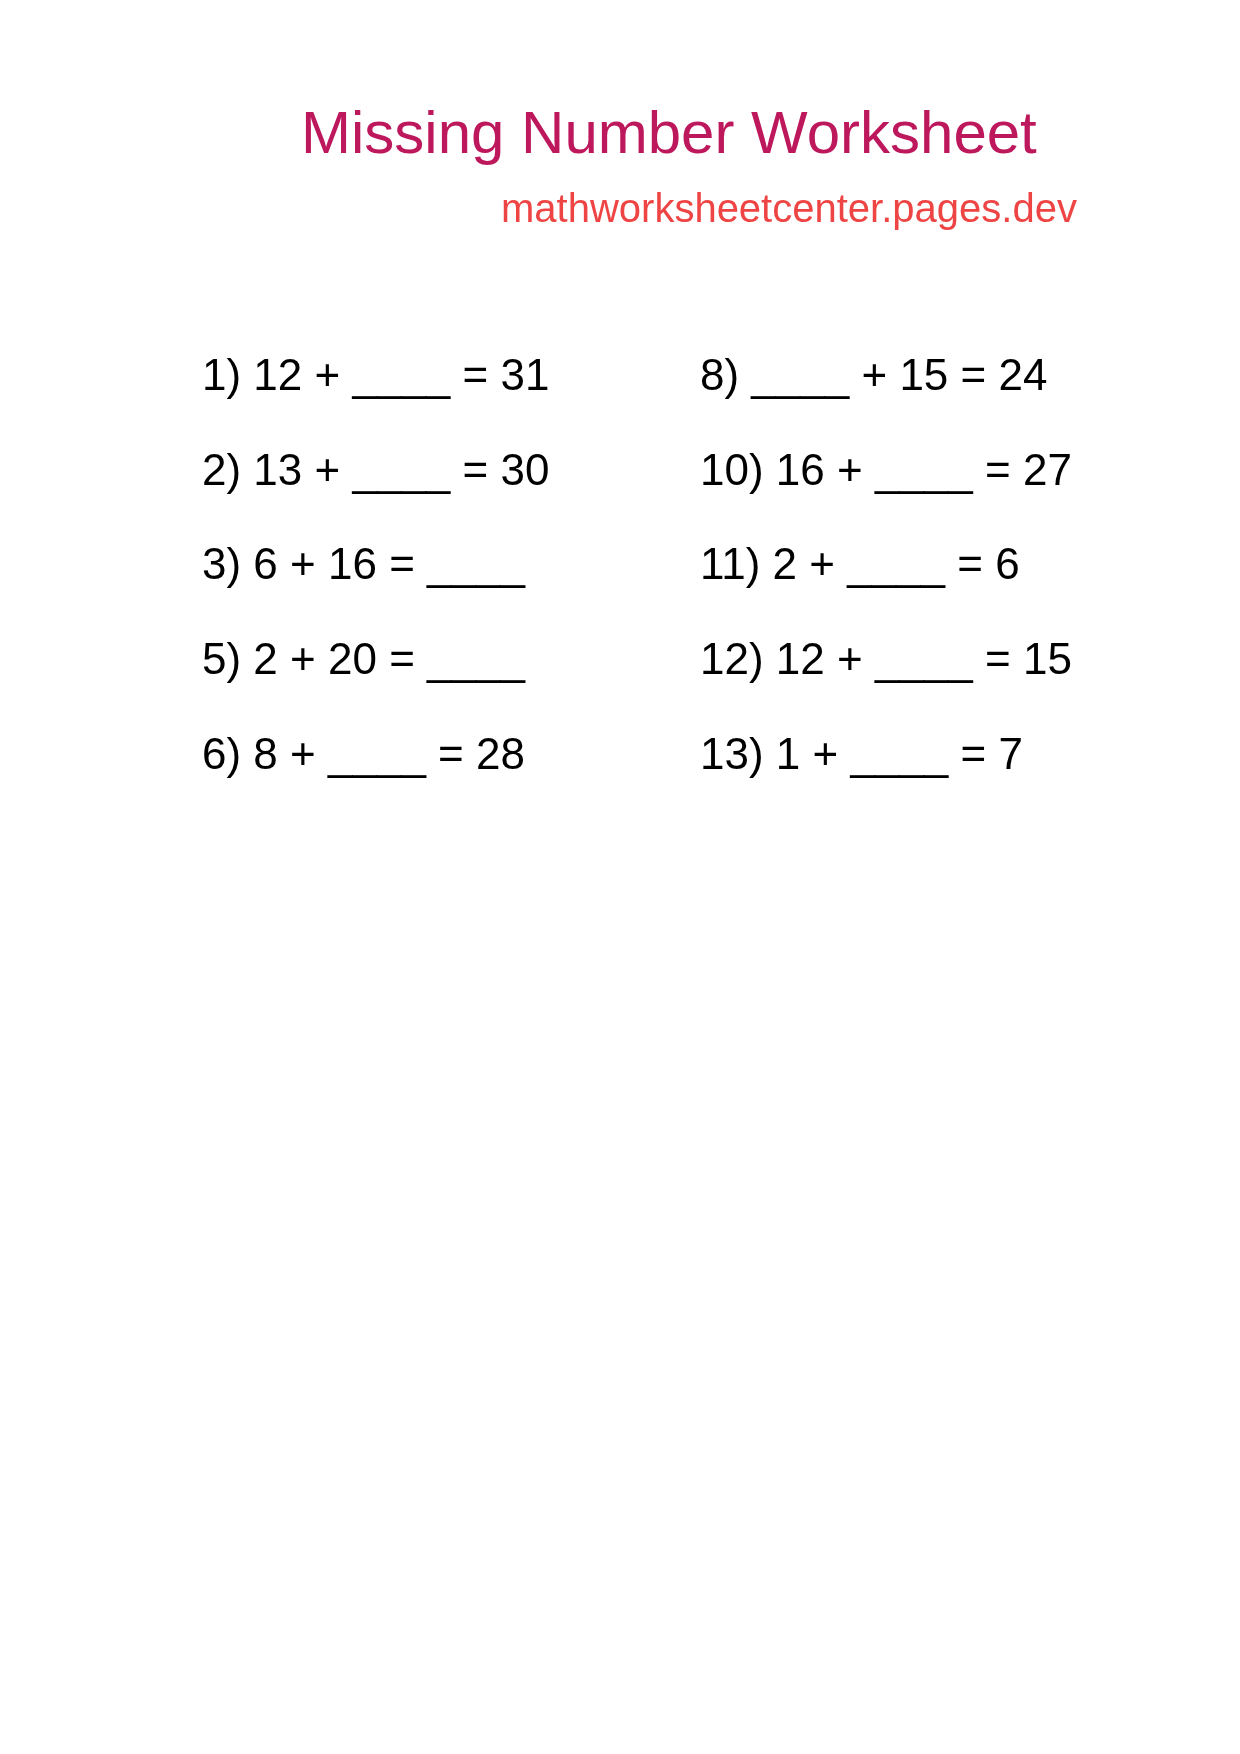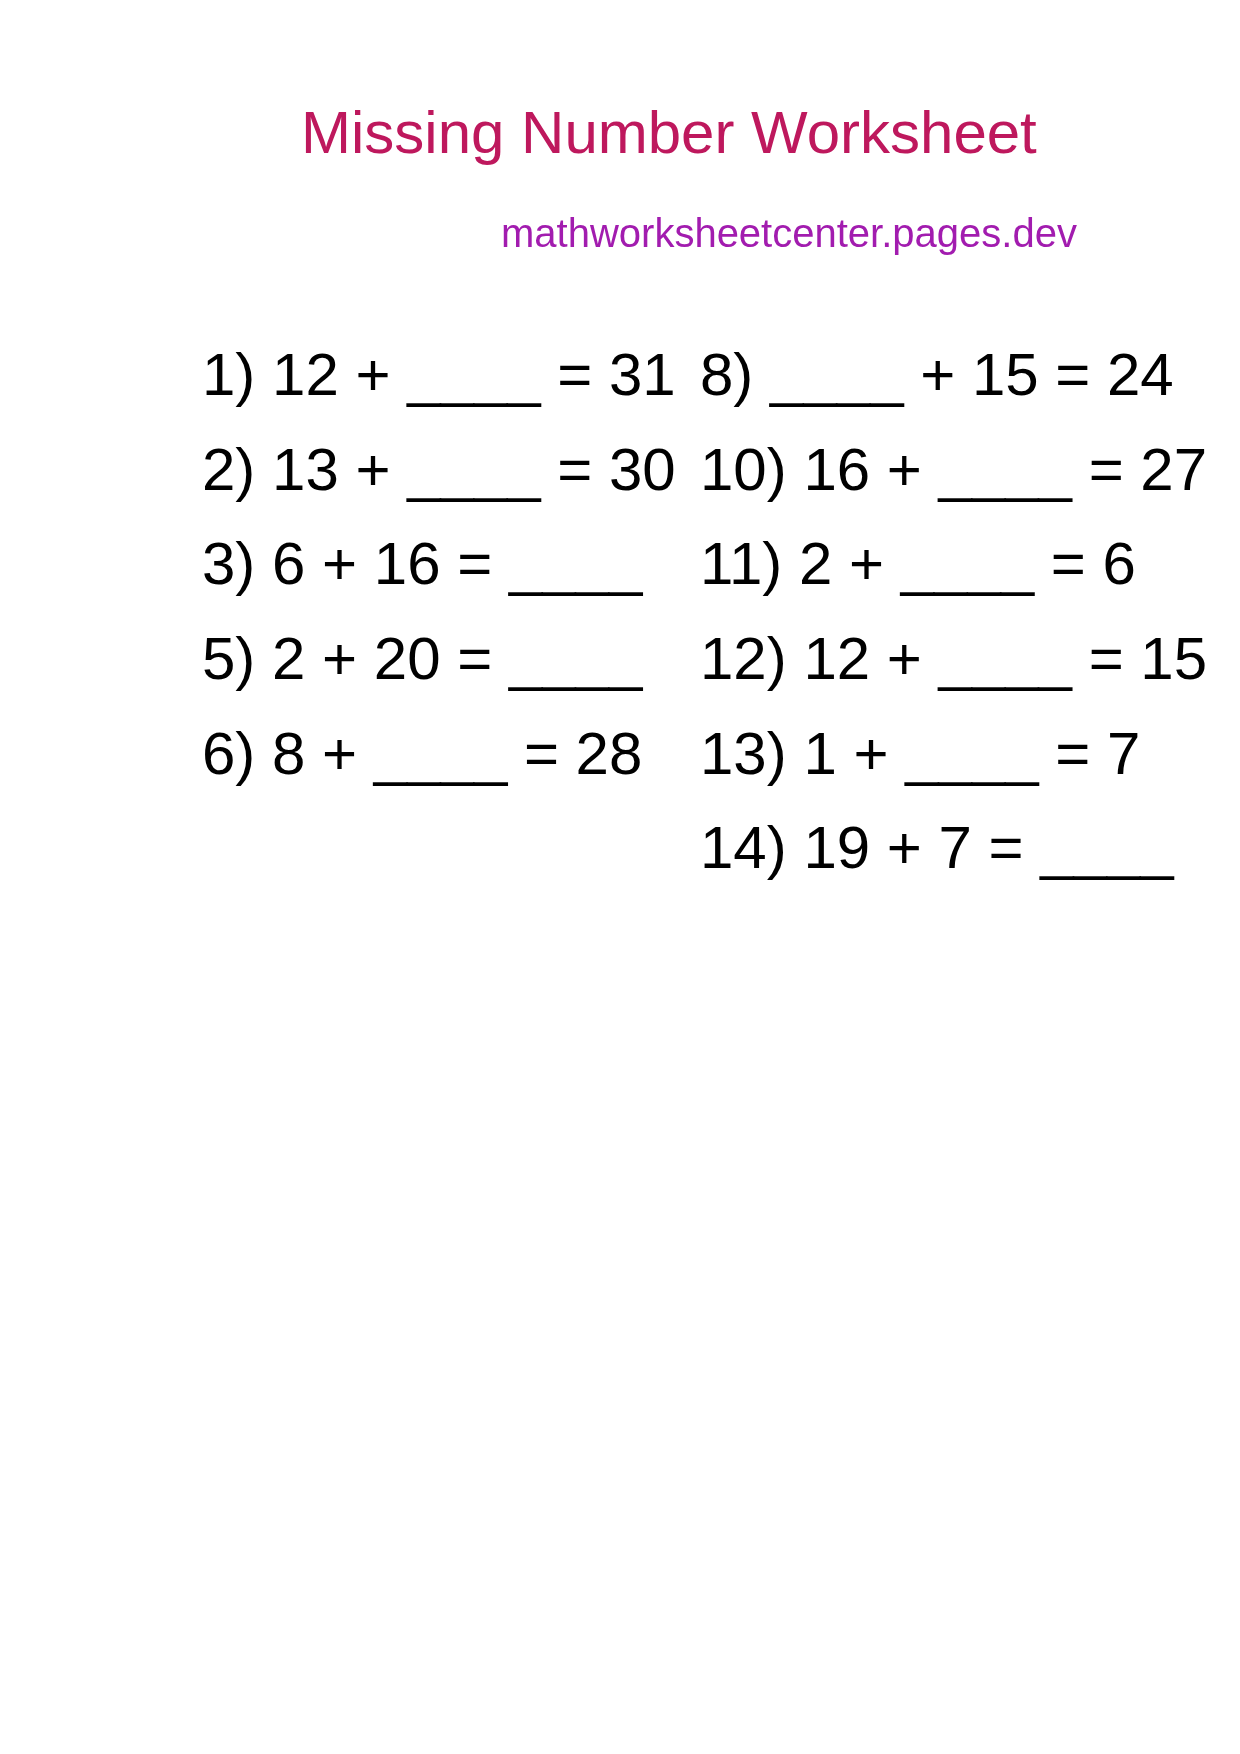--- a/index.html
+++ b/index.html
@@ -1,25 +1,25 @@
 <!DOCTYPE html>
 <html><head>
   <meta charset="utf-8">
   <style>
     html, body { margin: 0; padding: 0; background: #ffffff; }
     body { width: 1240px; height: 1754px; position: relative; overflow: hidden;
            font-family: "Liberation Sans", sans-serif; color: #000; }
     .title { position: absolute; left: 301px; top: 99px; font-size: 60px; line-height: 68px;
              white-space: nowrap; color: #be185d; }
     .subtitle { position: absolute; left: 501px; top: 185px; font-size: 40px; line-height: 46px;
-                white-space: nowrap; color: #a21caf; margin-top: 25px; }
+                white-space: nowrap; color: #ef4444; }
     .col { position: absolute; top: 350px; }
     .col-left { left: 202px; }
     .col-right { left: 700px; }
-    .problem { height: 94.7px; font-size: 60px; line-height: 50px; white-space: nowrap; }
+    .problem { height: 94.7px; font-size: 44px; line-height: 50px; white-space: nowrap; }
   </style>
 </head>
 <body>
 
 <div class="title">Missing Number Worksheet</div>
 <div class="subtitle">mathworksheetcenter.pages.dev</div>
 
 <div class="col col-left">
   <div class="problem">1) 12 + ____ = 31</div>
   <div class="problem">2) 13 + ____ = 30</div>
@@ -27,14 +27,13 @@
   <div class="problem">5) 2 + 20 = ____</div>
   <div class="problem">6) 8 + ____ = 28</div>
 </div>
 
 <div class="col col-right">
   <div class="problem">8) ____ + 15 = 24</div>
   <div class="problem">10) 16 + ____ = 27</div>
   <div class="problem">11) 2 + ____ = 6</div>
   <div class="problem">12) 12 + ____ = 15</div>
   <div class="problem">13) 1 + ____ = 7</div>
-  <div class="problem">14) 19 + 7 = ____</div>
 </div>
 
 </body></html>

